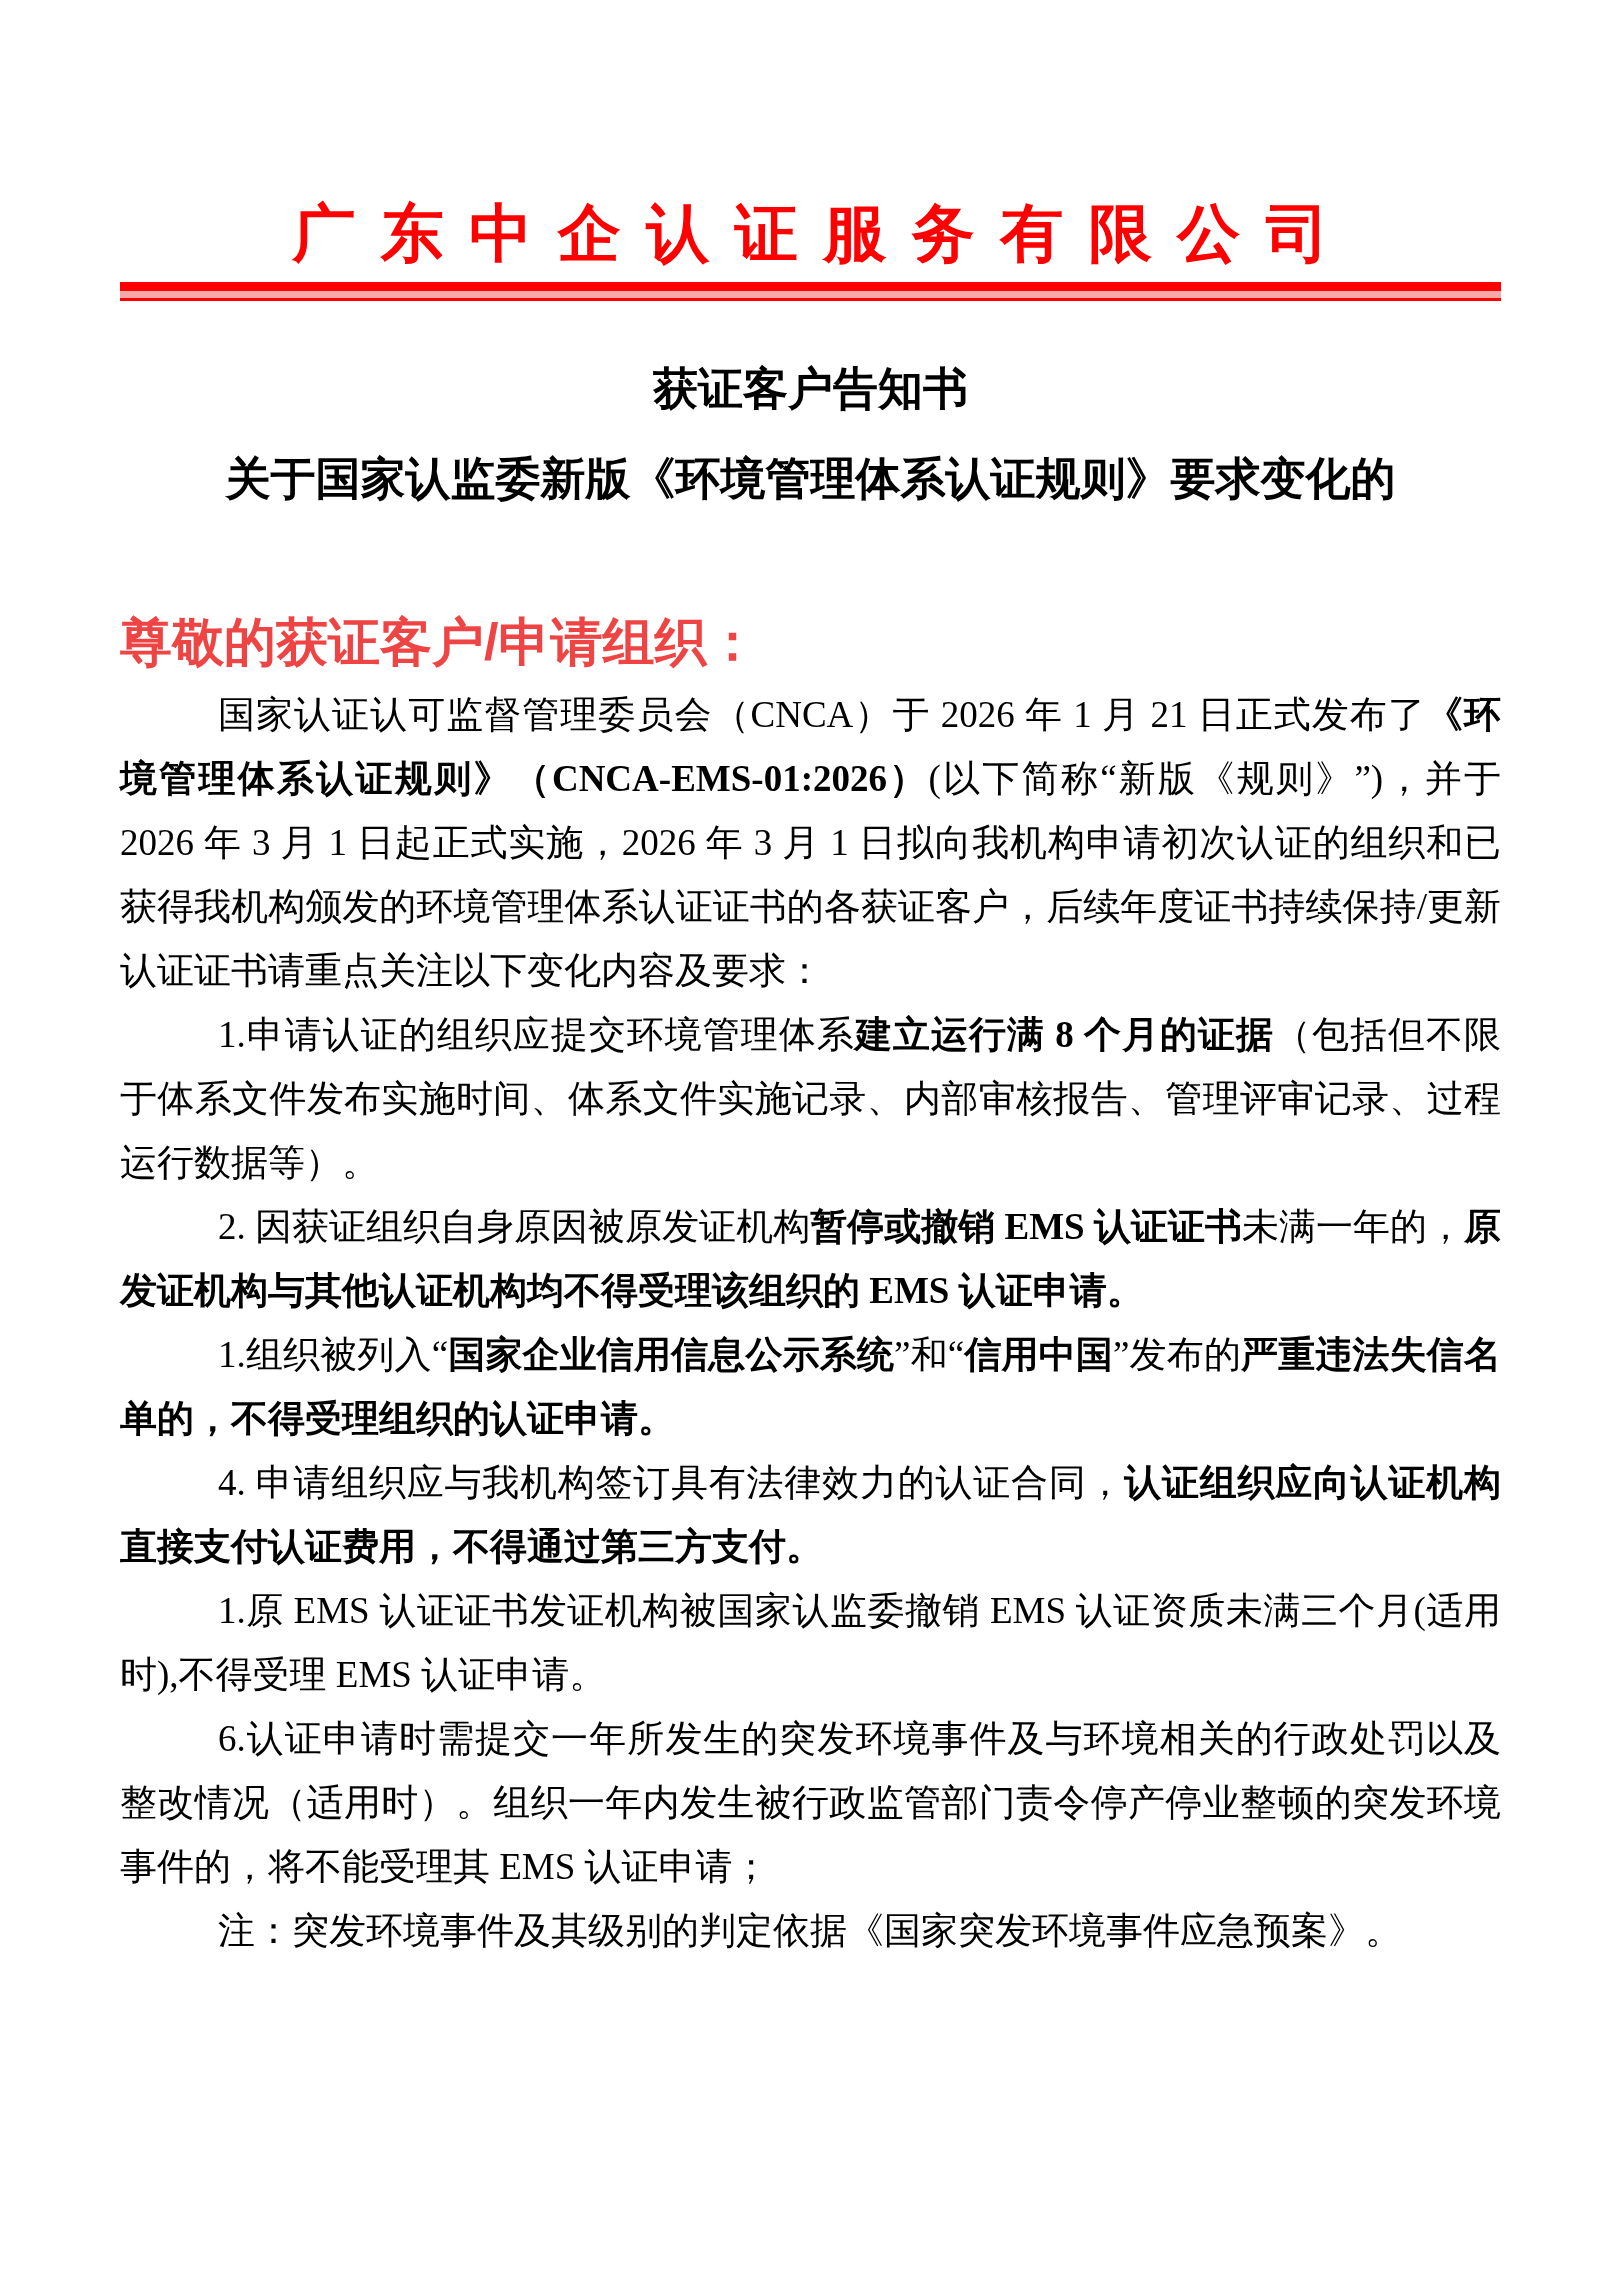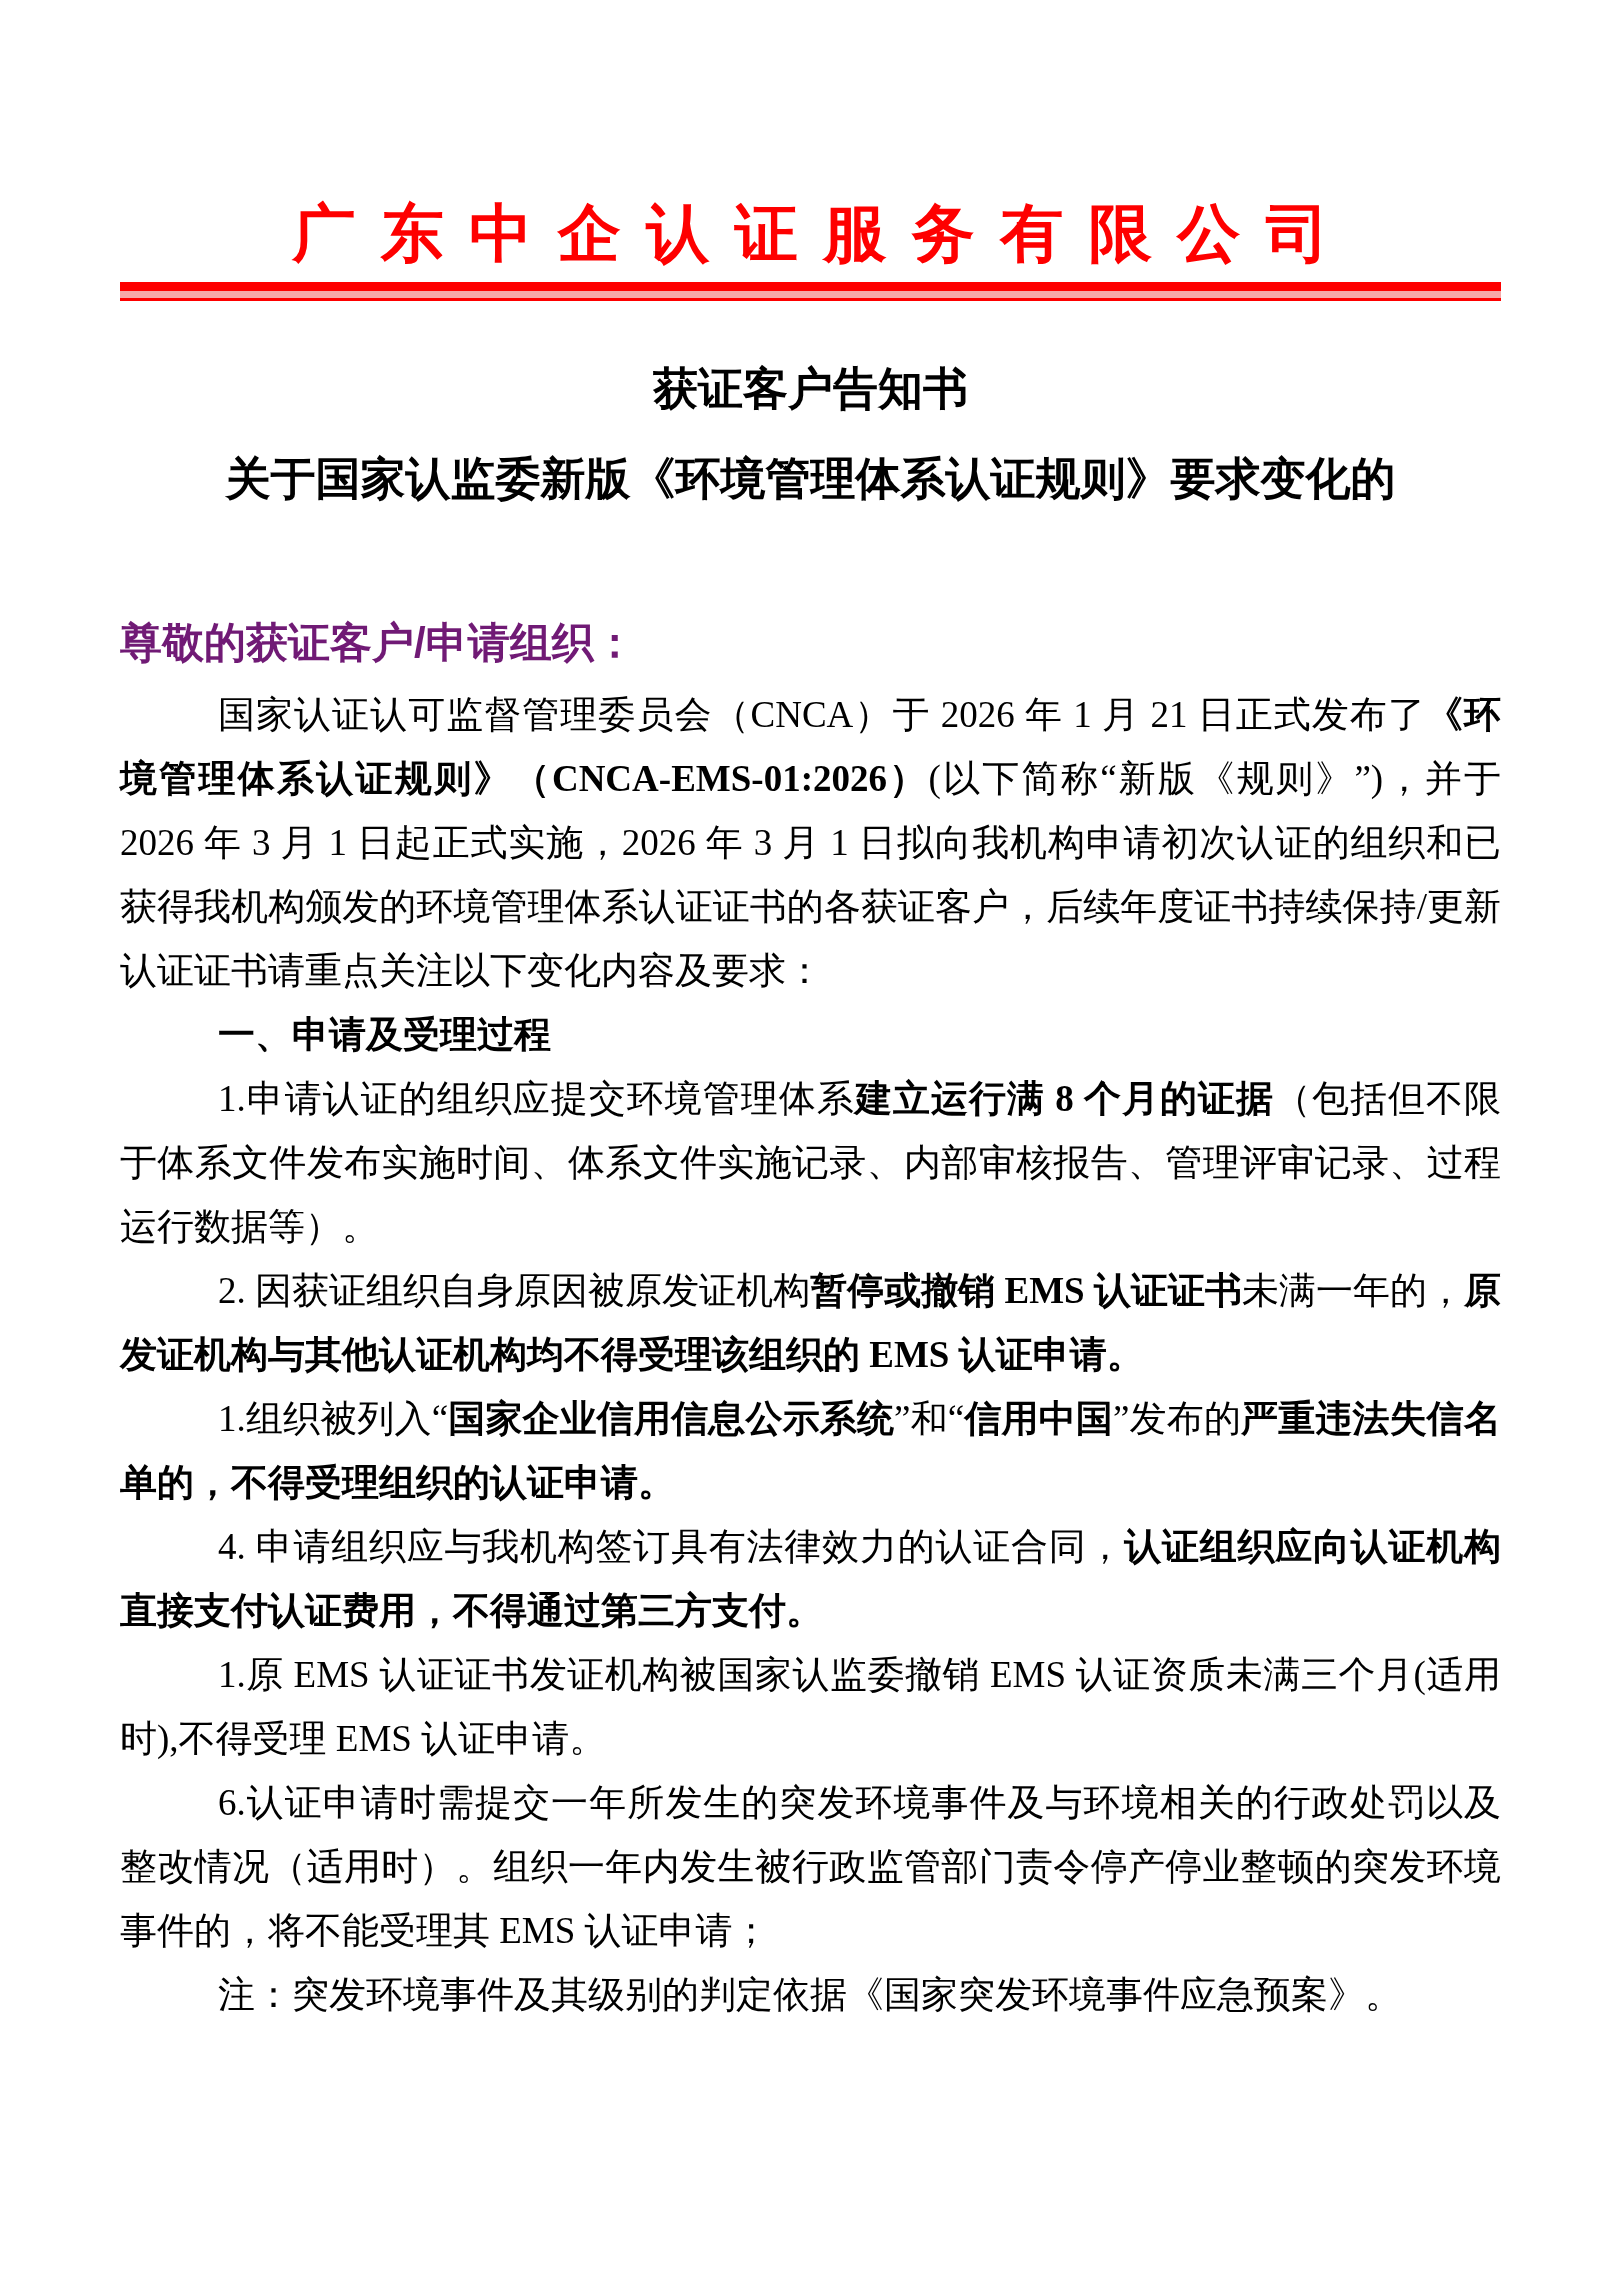--- a/index.html
+++ b/index.html
@@ -51,23 +51,23 @@
     font-family: "Liberation Sans", sans-serif;
     font-weight: bold;
     font-size: 45px;
     line-height: 90px;
     color: #000000;
   }
   .salutation {
     margin: 89px 120px 0 120px;
     font-family: "Liberation Sans", sans-serif;
     font-weight: bold;
-    font-size: 42px;
+    font-size: 52px;
     line-height: 59px;
-    color: #701a75;
+    color: #ef4444;
   }
   .body-text {
     margin: 11.8px 120px 0 120px;
     font-size: 37px;
     line-height: 64px;
     text-align: justify;
   }
   .body-text p {
     margin: 0;
     text-indent: 98px;
@@ -91,21 +91,20 @@
 
   <div class="doc-title">
     <div>获证客户告知书</div>
     <div>关于国家认监委新版《环境管理体系认证规则》要求变化的</div>
   </div>
 
   <div class="salutation">尊敬的获证客户/申请组织：</div>
 
   <div class="body-text">
       <p><span class="seg">国家认证认可监督管理委员会（CNCA）于 2026 年 1 月 21 日正式发布了</span><span class="seg b">《环境管理体系认证规则》（CNCA-EMS-01:2026）</span><span class="seg">(以下简称“新版《规则》”)，并于 2026 年 3 月 1 日起正式实施，2026 年 3 月 1 日拟向我机构申请初次认证的组织和已获得我机构颁发的环境管理体系认证证书的各获证客户，后续年度证书持续保持/更新认证证书请重点关注以下变化内容及要求：</span></p>
-      <p class="heading"><span class="seg b">一、申请及受理过程</span></p>
       <p><span class="seg">1.申请认证的组织应提交环境管理体系</span><span class="seg b">建立运行满 8 个月的证据</span><span class="seg">（包括但不限于体系文件发布实施时间、体系文件实施记录、内部审核报告、管理评审记录、过程运行数据等）。</span></p>
       <p><span class="seg">2. 因获证组织自身原因被原发证机构</span><span class="seg b">暂停或撤销 EMS 认证证书</span><span class="seg">未满一年的，</span><span class="seg b">原发证机构与其他认证机构均不得受理该组织的 EMS 认证申请。</span></p>
       <p><span class="seg">1.组织被列入“</span><span class="seg b">国家企业信用信息公示系统</span><span class="seg">”和“</span><span class="seg b">信用中国</span><span class="seg">”发布的</span><span class="seg b">严重违法失信名单的，不得受理组织的认证申请。</span></p>
       <p><span class="seg">4. 申请组织应与我机构签订具有法律效力的认证合同，</span><span class="seg b">认证组织应向认证机构直接支付认证费用，不得通过第三方支付。</span></p>
       <p><span class="seg">1.原 EMS 认证证书发证机构被国家认监委撤销 EMS 认证资质未满三个月(适用时),不得受理 EMS 认证申请。</span></p>
       <p><span class="seg">6.认证申请时需提交一年所发生的突发环境事件及与环境相关的行政处罚以及整改情况（适用时）。组织一年内发生被行政监管部门责令停产停业整顿的突发环境事件的，将不能受理其 EMS 认证申请；</span></p>
       <p><span class="seg">注：突发环境事件及其级别的判定依据《国家突发环境事件应急预案》。</span></p>
     </div>
 
 </div>

